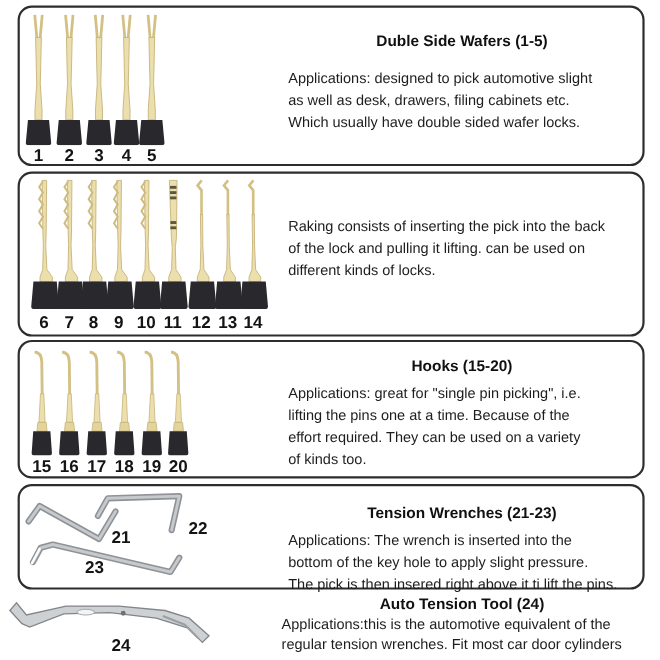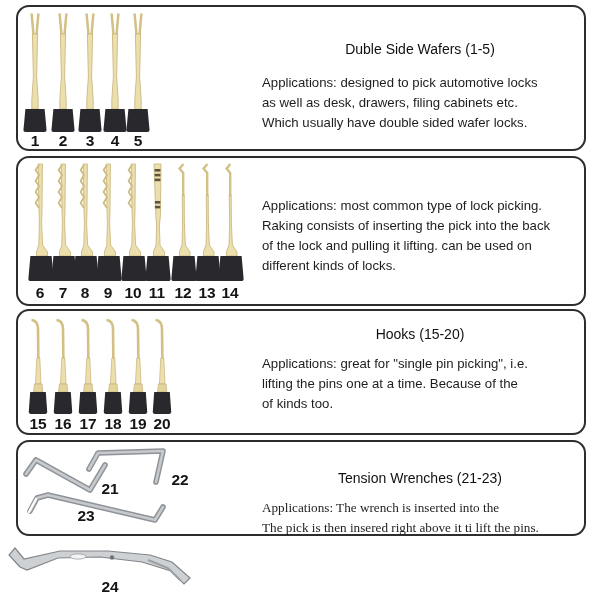--- a/index.html
+++ b/index.html
@@ -1,21 +1,21 @@
 <!DOCTYPE html>
 <html><head>
 <meta charset="utf-8">
 <style>
   html,body{margin:0;padding:0;background:#fff;}
   body{width:600px;height:600px;font-family:"Liberation Sans",sans-serif;-webkit-font-smoothing:antialiased;}
   .page{position:relative;width:600px;height:600px;background:#fff;overflow:hidden;}
   .box{position:absolute;left:16px;width:570px;border:2.6px solid #2d2d2d;border-radius:13px;background:#fff;box-sizing:border-box;}
   .tools{position:absolute;left:0;top:0;}
   .textcol{position:absolute;left:236px;width:332px;}
-  .title{margin:12px;font-size:14px;font-weight:normal;color:#101010;text-align:center;white-space:nowrap;}
+  .title{margin:0;font-size:14px;font-weight:bold;color:#101010;text-align:center;white-space:nowrap;}
   .desc{margin-left:8px;}
   .desc div{font-size:13.2px;line-height:20px;color:#1d1d1d;white-space:nowrap;}
   .sec5 .desc div{line-height:18px;}
   .num{font-size:15.5px;font-weight:bold;fill:#141414;}
   svg text{font-family:"Liberation Sans",sans-serif;}
 </style>
 </head>
 <body>
 
 <svg width="0" height="0" style="position:absolute" aria-hidden="true">
@@ -65,21 +65,21 @@
       <use href="#pick-wafer" x="106" y="5" width="28" height="120"></use>
       <text class="num" x="17" y="139" text-anchor="middle">1</text>
       <text class="num" x="45" y="139" text-anchor="middle">2</text>
       <text class="num" x="72" y="139" text-anchor="middle">3</text>
       <text class="num" x="97" y="139" text-anchor="middle">4</text>
       <text class="num" x="120" y="139" text-anchor="middle">5</text>
     </svg>
     <div class="textcol" style="top:22px;">
       <h3 class="title">Duble Side Wafers (1-5)</h3>
       <div class="desc" style="margin-top:16px;">
-        <div>Applications: designed to pick automotive locks</div>
+        <div>Applications: designed to pick automotive slight</div>
         <div>as well as desk, drawers, filing cabinets etc.</div>
         <div>Which usually have double sided wafer locks.</div>
       </div>
     </div>
   </div>
 
   <div class="box" id="box2" style="top:156px;height:150px;">
     <svg class="tools" width="240" height="142" viewBox="0 0 240 142">
       <use href="#pick-rake-wavy" x="8" y="3" width="28" height="120"></use>
       <use href="#pick-rake-wavy" x="31" y="3" width="28" height="120"></use>
@@ -95,21 +95,20 @@
       <text class="num" x="67" y="140" text-anchor="middle">8</text>
       <text class="num" x="90" y="140" text-anchor="middle">9</text>
       <text class="num" x="115" y="140" text-anchor="middle">10</text>
       <text class="num" x="139" y="140" text-anchor="middle">11</text>
       <text class="num" x="165" y="140" text-anchor="middle">12</text>
       <text class="num" x="189" y="140" text-anchor="middle">13</text>
       <text class="num" x="212" y="140" text-anchor="middle">14</text>
     </svg>
     <div class="textcol" style="top:24px;">
       <div class="desc" style="margin-top:14px;">
-        <div>Applications: most common type of lock picking.</div>
         <div>Raking consists of inserting the pick into the back</div>
         <div>of the lock and pulling it lifting. can be used on</div>
         <div>different kinds of locks.</div>
       </div>
     </div>
   </div>
 
   <div class="box" id="box3" style="top:309px;height:126px;">
     <svg class="tools" width="200" height="121" viewBox="0 0 200 121">
       <use href="#pick-hook" x="7" y="3" width="26" height="100"></use>
@@ -118,25 +117,26 @@
       <use href="#pick-hook" x="82" y="3" width="26" height="100"></use>
       <use href="#pick-hook" x="107" y="3" width="26" height="100"></use>
       <use href="#pick-hook" x="131" y="3" width="26" height="100"></use>
       <text class="num" x="20" y="118" text-anchor="middle">15</text>
       <text class="num" x="45" y="118" text-anchor="middle">16</text>
       <text class="num" x="70" y="118" text-anchor="middle">17</text>
       <text class="num" x="95" y="118" text-anchor="middle">18</text>
       <text class="num" x="120" y="118" text-anchor="middle">19</text>
       <text class="num" x="144" y="118" text-anchor="middle">20</text>
     </svg>
-    <div class="textcol" style="top:3px;">
+    <div class="textcol" style="top:13px;">
       <h3 class="title">Hooks (15-20)</h3>
       <div class="desc" style="margin-top:8px;">
         <div>Applications: great for "single pin picking", i.e.</div>
         <div>lifting the pins one at a time. Because of the</div>
+        <div>effort required. They can be used on a variety</div>
         <div>of kinds too.</div>
       </div>
     </div>
   </div>
 
   <div class="box" id="box4" style="top:440px;height:96px;">
     <svg class="tools" width="230" height="91" viewBox="0 0 230 91">
       <g stroke-linecap="round" stroke-linejoin="round" fill="none">
         <path d="M8 32 L18 18 L72 48 L87 23" stroke="#8f9398" stroke-width="5.6"></path>
         <path d="M8 32 L18 18 L72 48 L87 23" stroke="#c6cacd" stroke-width="2.6"></path>
@@ -145,30 +145,38 @@
         <path d="M12 69 L19 56 L30 53 L137 78 L145 65" stroke="#8f9398" stroke-width="5.6"></path>
         <path d="M12 69 L19 56 L30 53 L137 78 L145 65" stroke="#c6cacd" stroke-width="2.6"></path>
         <path d="M11 70 L18 57" stroke="#fdfdfd" stroke-width="2.2"></path>
       </g>
       <text class="num" x="92" y="52" text-anchor="middle">21</text>
       <text class="num" x="162" y="43" text-anchor="middle">22</text>
       <text class="num" x="68" y="79" text-anchor="middle">23</text>
     </svg>
     <div class="textcol" style="top:16px;">
       <h3 class="title">Tension Wrenches (21-23)</h3>
-      <div class="desc" style="margin-top:7px;font-family:Liberation Serif, serif;">
+      <div class="desc" style="margin-top:7px;">
         <div>Applications: The wrench is inserted into the</div>
+        <div>bottom of the key hole to apply slight pressure.</div>
         <div>The pick is then insered right above it ti lift the pins.</div>
       </div>
     </div>
   </div>
 
   <div class="sec5" style="position:absolute;left:0;top:538px;width:600px;height:62px;">
     <svg class="tools" width="240" height="62" viewBox="0 0 240 62">
       <path d="M20 29 L9 17 L15 10 L24 21 L60 13 L108 13 L150 17 L172 24 L190 40 L184 46 L171 33 L142 24 L100 19 L58 20 L27 32 Z" fill="#ced1d4" stroke="#82868a" stroke-width="1.2"></path>
       <ellipse cx="78" cy="18.5" rx="8" ry="2.6" fill="#f3f4f5" stroke="#9aa0a4" stroke-width="0.8"></ellipse>
       <circle cx="112" cy="19.5" r="2.2" fill="#6e7276"></circle>
       <path d="M148 22 L168 30 L180 42" fill="none" stroke="#9aa0a4" stroke-width="2"></path>
       <text class="num" x="110" y="54" text-anchor="middle">24</text>
     </svg>
+    <div class="textcol" style="left:250px;top:3px;width:340px;">
+      <h3 class="title">Auto Tension Tool (24)</h3>
+      <div class="desc" style="margin-top:2px;margin-left:6px;">
+        <div>Applications:this is the automotive equivalent of the</div>
+        <div>regular tension wrenches. Fit most car door cylinders</div>
+      </div>
+    </div>
   </div>
 
 </div>
 
 </body></html>

